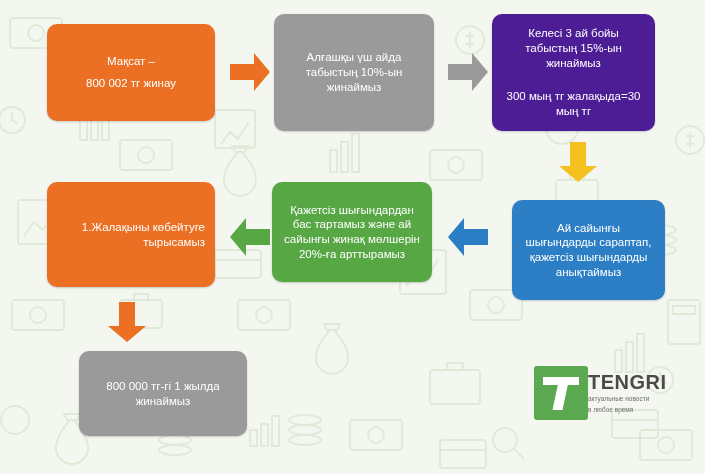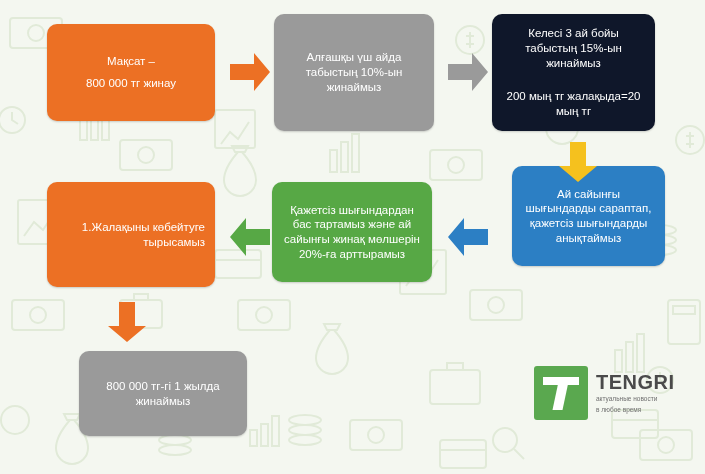--- a/index.html
+++ b/index.html
@@ -32,30 +32,30 @@
     padding:8px 10px;
     line-height:1.28;
     font-size:11.5px;
     box-shadow:0 1px 2px rgba(0,0,0,.18);
   }
   .box p{margin:0;}
   .box p + p{margin-top:7px;}
 
   .orange{background:#ec7024;}
   .grey{background:#9a9a9a;}
-  .yellow{background:#0f172a;gap:12px;}
+  .yellow{background:#4c1d95;gap:12px;}
   .blue{background:#2c7fc4;}
   .green{background:#57a845;}
   .grey2{background:#9a9a9a;}
 
   
   #box-goal      {left:47px;  top:24px;  width:168px; height:97px;}
   #box-first3    {left:274px; top:14px;  width:160px; height:117px;}
   #box-next3     {left:492px; top:14px;  width:163px; height:117px;}
-  #box-analyze   {left:512px; top:166px; width:153px; height:100px;}
+  #box-analyze   {left:512px; top:200px; width:153px; height:100px;}
   #box-reduce    {left:272px; top:182px; width:160px; height:100px;}
   #box-income    {left:47px;  top:182px; width:168px; height:105px;}
   #box-result    {left:47px;  top:351px; width:168px; height:85px;margin-left:32px;}
 
   .box.left-align{align-items:flex-start;text-align:right;}
 
   
   .arrow{position:absolute;}
   .arrow svg{display:block;}
 
@@ -70,21 +70,21 @@
   #logo{
     position:absolute;left:534px;top:358px;width:150px;height:70px;
     display:flex;align-items:center;
   }
   #logo-mark{
     width:54px;height:54px;background:#5aa84f;border-radius:3px;
     position:relative;flex:0 0 auto;
   }
   #logo-mark .t1{position:absolute;left:9px;top:11px;width:36px;height:8px;background:#ffffff;}
   #logo-mark .t2{position:absolute;left:22px;top:11px;width:10px;height:33px;background:#ffffff;transform:skewX(-12deg);}
-  #logo-text{margin-left:8px;}
+  #logo-text{margin-left:0;}
   #logo-text .tn{
     font-size:20px;font-weight:bold;color:#4a4a4a;letter-spacing:.5px;line-height:1.02;
   }
   #logo-text .sub{
     font-size:6.5px;color:#6f6f6f;line-height:1.25;margin-top:3px;
   }
 </style>
 </head>
 <body>
 
@@ -211,30 +211,30 @@
       <path d="M660 372 v8 l6 4"></path>
       <circle cx="12" cy="120" r="13"></circle>
       <path d="M12 112 v8 l6 4"></path>
     </g>
   </g>
 </svg>
 </div>
 
 <div class="box orange" id="box-goal">
   <p>Мақсат –</p>
-  <p>800 000 тг жинау</p>
+  <p>800 002 тг жинау</p>
 </div>
 
 <div class="box grey" id="box-first3">
   <p>Алғашқы үш айда табыстың 10%-ын жинаймыз</p>
 </div>
 
 <div class="box yellow" id="box-next3">
   <p>Келесі 3 ай бойы табыстың 15%-ын жинаймыз</p>
-  <p>200 мың тг жалақыда=20 мың тг</p>
+  <p>300 мың тг жалақыда=30 мың тг</p>
 </div>
 
 <div class="box blue" id="box-analyze">
   <p>Ай сайынғы шығындарды сараптап, қажетсіз шығындарды анықтаймыз</p>
 </div>
 
 <div class="box green" id="box-reduce">
   <p>Қажетсіз шығындардан бас тартамыз және ай сайынғы жинақ мөлшерін 20%-ға арттырамыз</p>
 </div>
 

